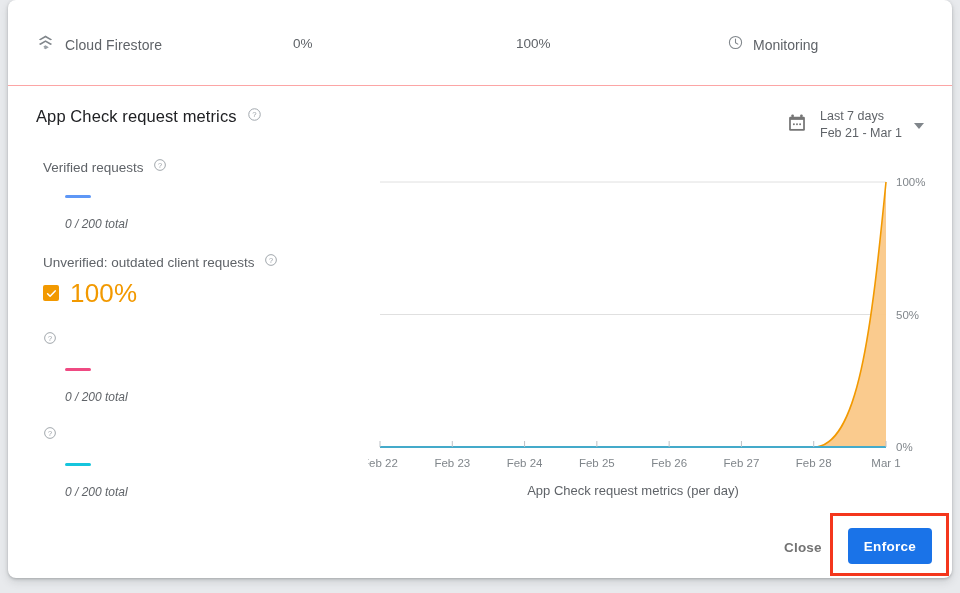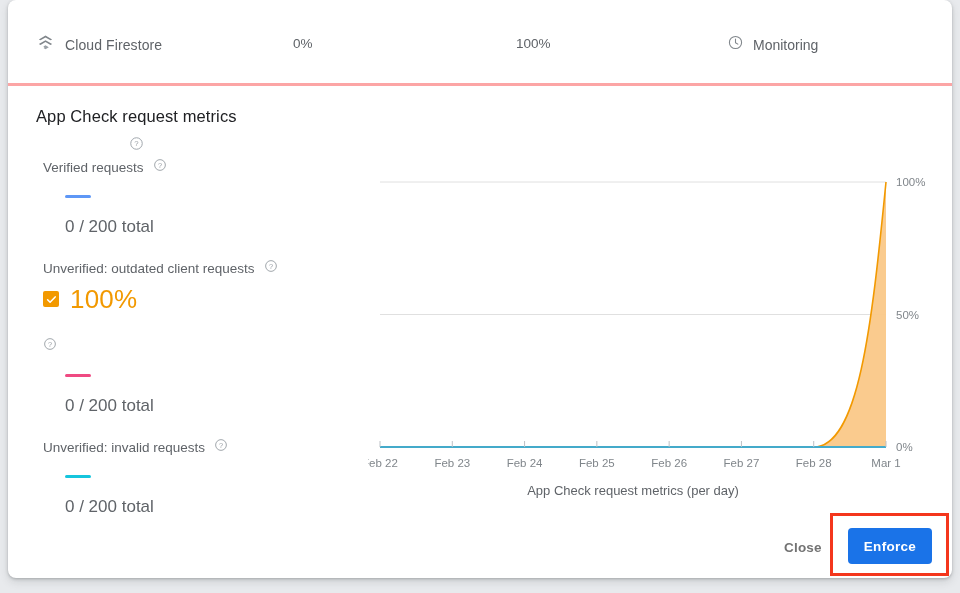--- a/index.html
+++ b/index.html
@@ -25,21 +25,21 @@
     border-radius: 8px;
     box-shadow: 0 1px 3px rgba(60,64,67,.30), 0 4px 8px rgba(60,64,67,.15);
   }
 
   
   .hdr {
     position: absolute;
     left: 0; top: 0;
     width: 944px;
     height: 86px;
-    border-bottom: 3px solid #fca5a5;
+    border-bottom: 1px solid #fca5a5;
     box-sizing: border-box;
   }
   .hdr-svc {
     position: absolute;
     left: 28px; top: 33px;
     display: flex; align-items: center;
     gap: 10px;
   }
   .hdr-svc .lbl {
     font-size: 14px;
@@ -59,21 +59,21 @@
     display: flex; align-items: center; gap: 9px;
   }
   .hdr-mon .lbl {
     font-size: 14px; color: #5f6368;
   }
 
   
   .title-row {
     position: absolute;
     left: 28px; top: 107px;
-    display: flex; align-items: center; gap: 10px; flex-direction: column;
+    display: flex; align-items: center; gap: 10px;
   }
   .title-row .t {
     font-size: 16.5px;
     color: #202124;
     letter-spacing: .1px;
   }
 
   
   .datepicker {
     position: absolute;
@@ -131,24 +131,25 @@
     flex: 0 0 auto;
   }
   .cbox svg { display: block; }
   .big-pct {
     font-size: 26px;
     font-weight: 400;
     letter-spacing: .2px;
     line-height: 1;
   }
   .leg-total {
-    font-size: 17px;
+    font-size: 12px;
     color: #5f6368;
     margin-top: 7px;
     margin-left: 22px;
+    font-style: italic;
   }
 
   
   .chart-wrap {
     position: absolute;
     left: 360px;
     top: 172px;
     width: 560px;
     height: 320px;
   }
@@ -241,20 +242,38 @@
     <div class="title-row">
       <span class="t">App Check request metrics</span>
       <span class="q-icon">
         <svg width="15" height="15" viewBox="0 0 24 24" aria-hidden="true">
           <circle cx="12" cy="12" r="9.2" fill="none" stroke="#9aa0a6" stroke-width="1.5"></circle>
           <text x="12" y="16.6" text-anchor="middle" font-size="12.5" fill="#9aa0a6" font-family="Liberation Sans, sans-serif">?</text>
         </svg>
       </span>
     </div>
 
+    <div class="datepicker">
+      <span>
+        <svg width="22" height="22" viewBox="0 0 24 24" aria-hidden="true">
+          <rect x="3.4" y="5.2" width="17.2" height="15.2" rx="1.4" fill="#757575"></rect>
+          <rect x="5.3" y="8.6" width="13.4" height="9.9" fill="#ffffff"></rect>
+          <rect x="5.9" y="2.6" width="2.6" height="4" rx="1" fill="#757575"></rect>
+          <rect x="15.5" y="2.6" width="2.6" height="4" rx="1" fill="#757575"></rect>
+          <circle cx="8.6" cy="13.3" r="1.05" fill="#757575"></circle>
+          <circle cx="12" cy="13.3" r="1.05" fill="#757575"></circle>
+          <circle cx="15.4" cy="13.3" r="1.05" fill="#757575"></circle>
+        </svg>
+      </span>
+      <span class="dtxt">
+        <span class="d1">Last 7 days</span>
+        <span class="d2">Feb 21 - Mar 1</span>
+      </span>
+      <span class="caret"></span>
+    </div>
 
     <div class="legend">
 
       <div class="leg-item">
         <div class="leg-head">
           <span class="leg-name">Verified requests</span>
           <span class="q-icon">
             <svg width="14" height="14" viewBox="0 0 24 24" aria-hidden="true">
               <circle cx="12" cy="12" r="9.2" fill="none" stroke="#9aa0a6" stroke-width="1.6"></circle>
               <text x="12" y="16.6" text-anchor="middle" font-size="12.5" fill="#9aa0a6" font-family="Liberation Sans, sans-serif">?</text>
@@ -297,21 +316,20 @@
           </span>
         </div>
         <div class="leg-mid">
           <span class="swatch" style="background:#ef4a82"></span>
         </div>
         <div class="leg-total">0 / 200 total</div>
       </div>
 
       <div class="leg-item">
         <div class="leg-head">
-          <span class="leg-name">Unverified: invalid requests</span>
           <span class="q-icon">
             <svg width="14" height="14" viewBox="0 0 24 24" aria-hidden="true">
               <circle cx="12" cy="12" r="9.2" fill="none" stroke="#9aa0a6" stroke-width="1.6"></circle>
               <text x="12" y="16.6" text-anchor="middle" font-size="12.5" fill="#9aa0a6" font-family="Liberation Sans, sans-serif">?</text>
             </svg>
           </span>
         </div>
         <div class="leg-mid">
           <span class="swatch" style="background:#15c5dd"></span>
         </div>

